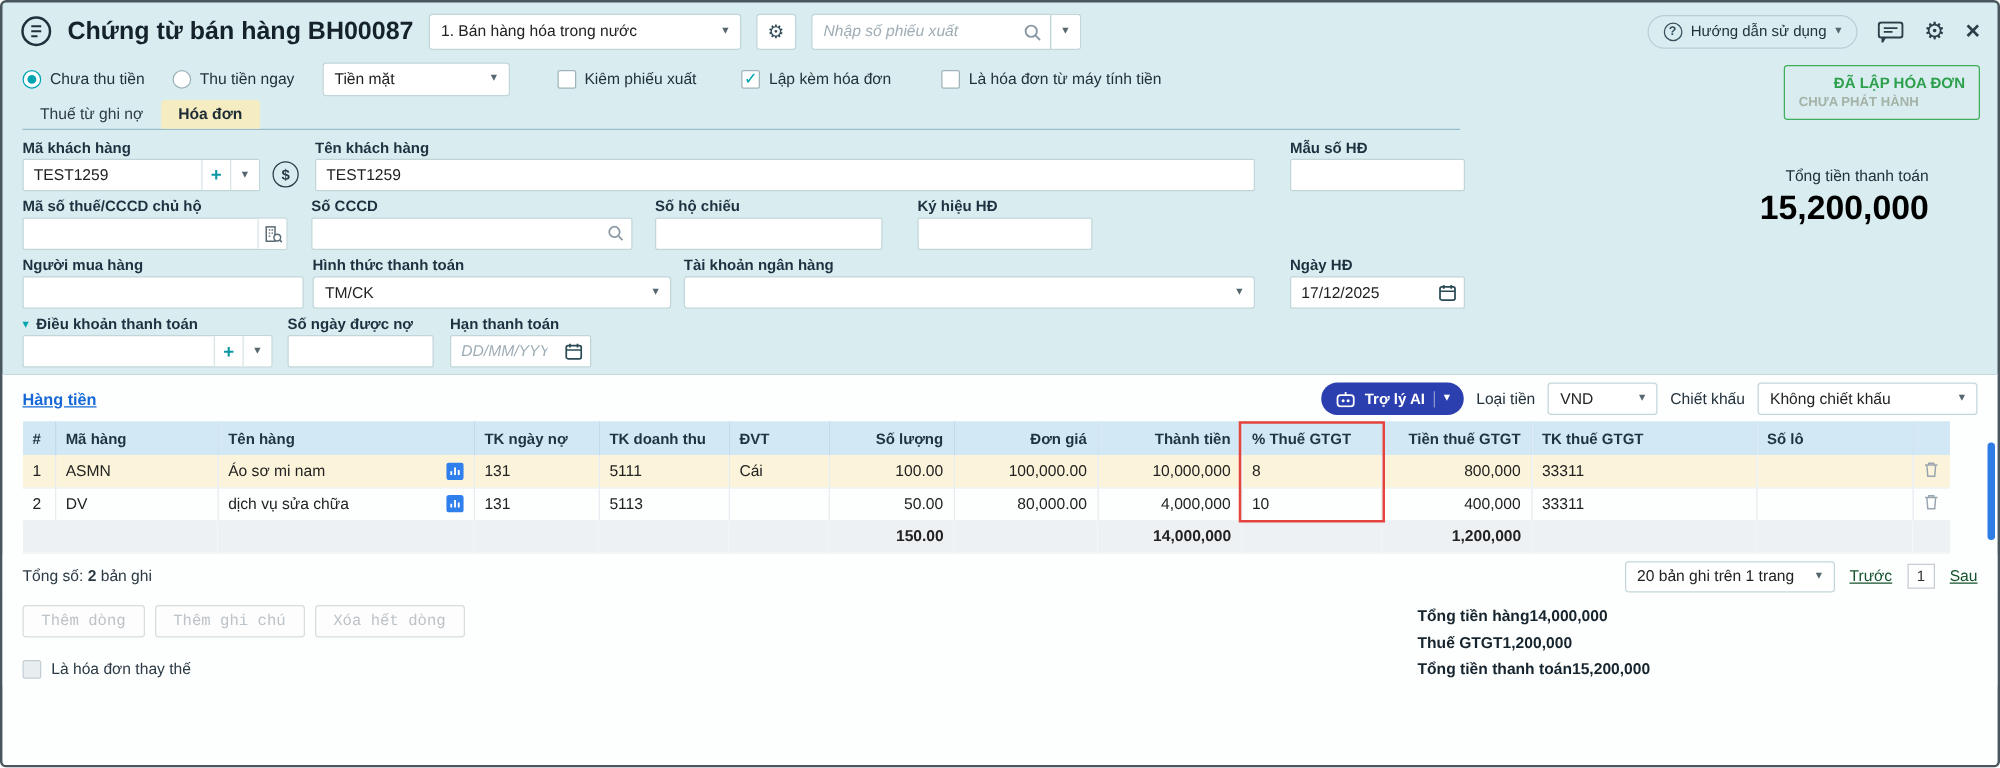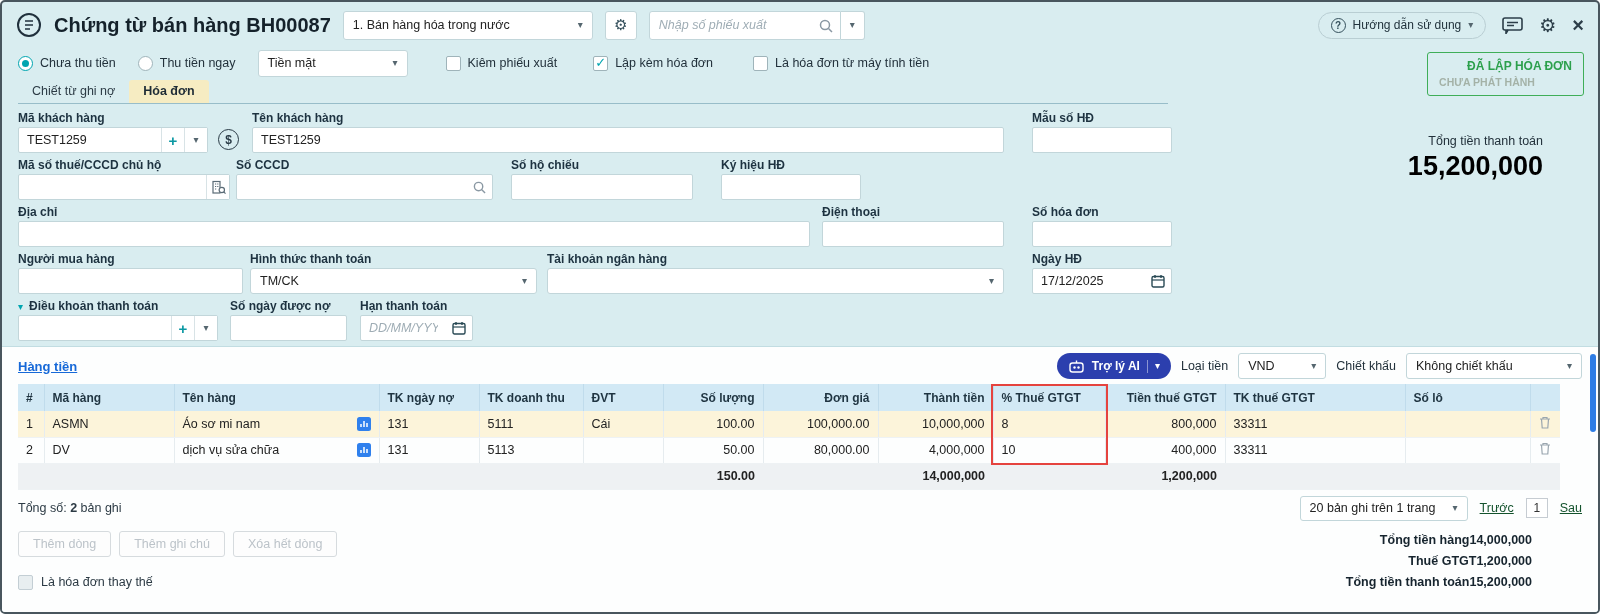--- a/index.html
+++ b/index.html
@@ -124,27 +124,27 @@
   .pager { display:flex; align-items:center; padding:6px 16px 4px; font-size:12.5px; color:#2c3a44; background:#fdfefe; }
   .pager .cnt b { font-weight:bold; }
   .pright { margin-left:auto; display:flex; align-items:center; gap:12px; }
   .sel-pg { width:168px; height:25px; }
   .pgnav { color:#14532d; cursor:pointer;text-decoration:underline; }
   .pgbox { min-width:22px; height:20px; border:1px solid #c6ccd2; background:#fff;
            display:flex; align-items:center; justify-content:center; font-size:12px; color:#333; }
 
   
   .bottom { display:flex; justify-content:space-between; padding:6px 16px 0; background:#fdfefe; }
-  .btnrow { display:flex; gap:8px; }
+  .btnrow { display:flex; gap:8px;font-family:Liberation Mono, monospace; }
   .dbtn { padding:5px 14px; background:#fdfdfd; border:1px solid #d6dbde; border-radius:3px;
           color:#bcc3c9; font-size:12.5px; font-family:inherit; cursor:default; }
   .cbrow { display:flex; align-items:center; gap:8px; margin-top:18px; font-size:12.5px; color:#2c3a44; cursor:pointer; }
   .cbrow .cbx { background:#e8eef0; border-color:#c3ced4; }
   .bsum { width:398px; margin-right:50px; padding-top:2px; }
-  .srow { display:flex; justify-content:flex-end; margin-bottom:7px;
+  .srow { display:flex; justify-content:flex-start; margin-bottom:7px;
           font-size:12.5px; font-weight:bold; color:#16242e; }
 
   .thumb { position:absolute; right:2px; top:352px; width:6px; height:78px;
            background:#2e7ce4; border-radius:3px; cursor:pointer; }
 </style>
 </head>
 <body>
 
 <div class="app">
 
@@ -221,21 +221,21 @@
       <span>Là hóa đơn từ máy tính tiền</span>
     </div>
   </div>
 
   <div class="badge">
     <div class="b1">ĐÃ LẬP HÓA ĐƠN</div>
     <div class="b2">CHƯA PHÁT HÀNH</div>
   </div>
 
   <div class="tabs">
-    <div class="tab">Chiết từ ghi nợ</div>
+    <div class="tab">Thuế từ ghi nợ</div>
     <div class="tab active">Hóa đơn</div>
   </div>
 
   <div class="form">
 
     <div class="frow">
       <div class="fg" style="width:190px">
         <div class="lbl">Mã khách hàng</div>
         <div class="grp">
           <input value="TEST1259" style="">
@@ -264,21 +264,21 @@
           <button class="gbtn">
             <svg width="15" height="15" viewBox="0 0 15 15">
                 <rect x="2" y="1.5" width="7" height="11.5" fill="none" stroke="#5a6b76" stroke-width="1.2"></rect>
                 <path d="M4 4h1.2M6.2 4h1.2M4 6.5h1.2M6.2 6.5h1.2M4 9h1.2" stroke="#5a6b76" stroke-width="1.1"></path>
                 <circle cx="10.8" cy="10" r="2.7" fill="#fff" stroke="#5a6b76" stroke-width="1.2"></circle>
                 <path d="M12.7 11.9L14.5 13.7" stroke="#5a6b76" stroke-width="1.2"></path>
               </svg>
           </button>
         </div>
       </div>
-      <div class="fg inpwrap" style="width:257px; margin-left:6px">
+      <div class="fg inpwrap" style="width:257px; margin-left:19px">
         <div class="lbl">Số CCCD</div>
         <div class="inpwrap">
           <input class="inp" style="">
           <span class="mag">
             <svg width="13" height="13" viewBox="0 0 14 14">
                 <circle cx="6" cy="6" r="4.5" fill="none" stroke="#8a98a3" stroke-width="1.5"></circle>
                 <path d="M9.5 9.5L13 13" stroke="#8a98a3" stroke-width="1.5"></path>
               </svg>
           </span>
         </div>
@@ -286,34 +286,20 @@
       <div class="fg" style="width:182px; margin-left:18px">
         <div class="lbl">Số hộ chiếu</div>
         <input class="inp" style="">
       </div>
       <div class="fg" style="width:140px; margin-left:28px">
         <div class="lbl">Ký hiệu HĐ</div>
         <input class="inp" style="">
       </div>
     </div>
 
-    <div class="frow">
-      <div class="fg" style="width:792px">
-        <div class="lbl">Địa chỉ</div>
-        <input class="inp" style="">
-      </div>
-      <div class="fg" style="width:182px; margin-left:12px">
-        <div class="lbl">Điện thoại</div>
-        <input class="inp" style="">
-      </div>
-      <div class="fg" style="width:140px; margin-left:28px">
-        <div class="lbl">Số hóa đơn</div>
-        <input class="inp" style="">
-      </div>
-    </div>
 
     <div class="frow">
       <div class="fg" style="width:225px">
         <div class="lbl">Người mua hàng</div>
         <input class="inp" style="">
       </div>
       <div class="fg" style="width:287px; margin-left:7px">
         <div class="lbl">Hình thức thanh toán</div>
         <div class="select" style="height:26px">
           <span>TM/CK</span>

